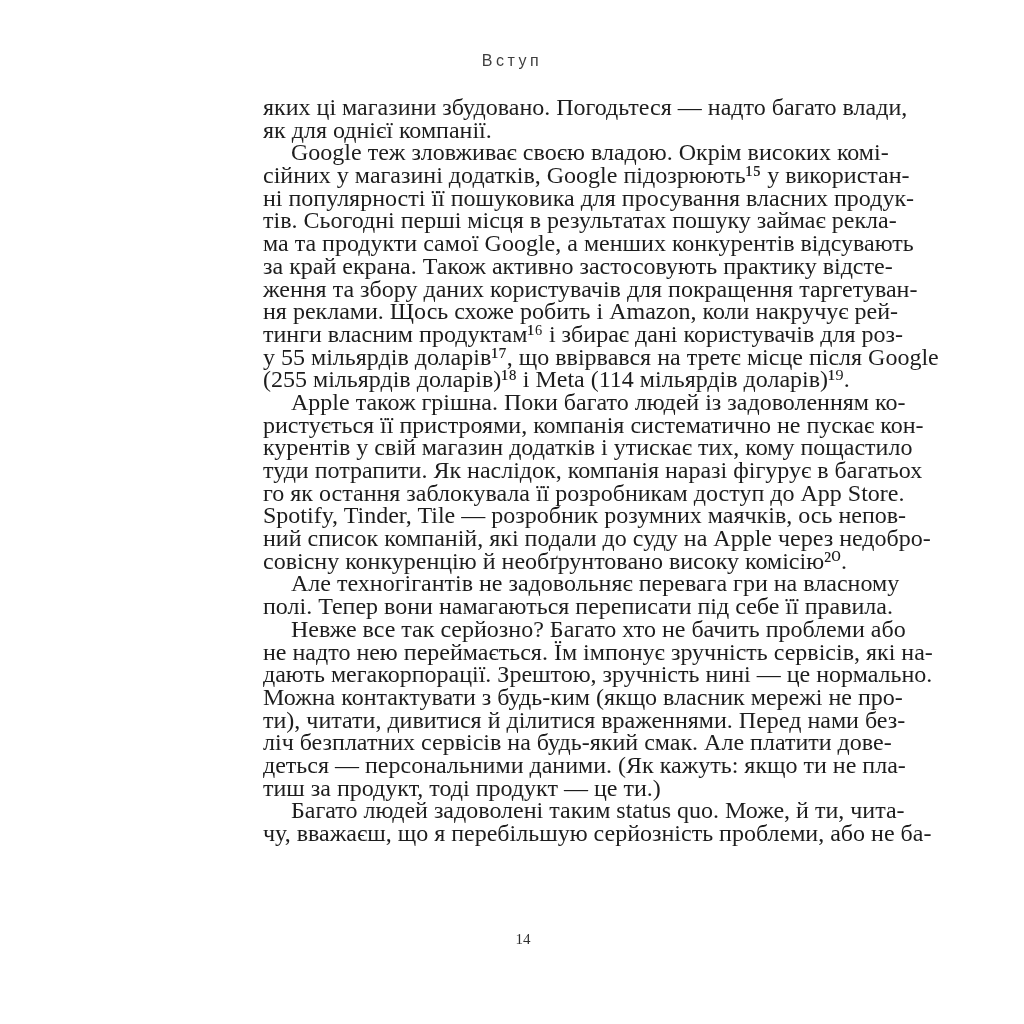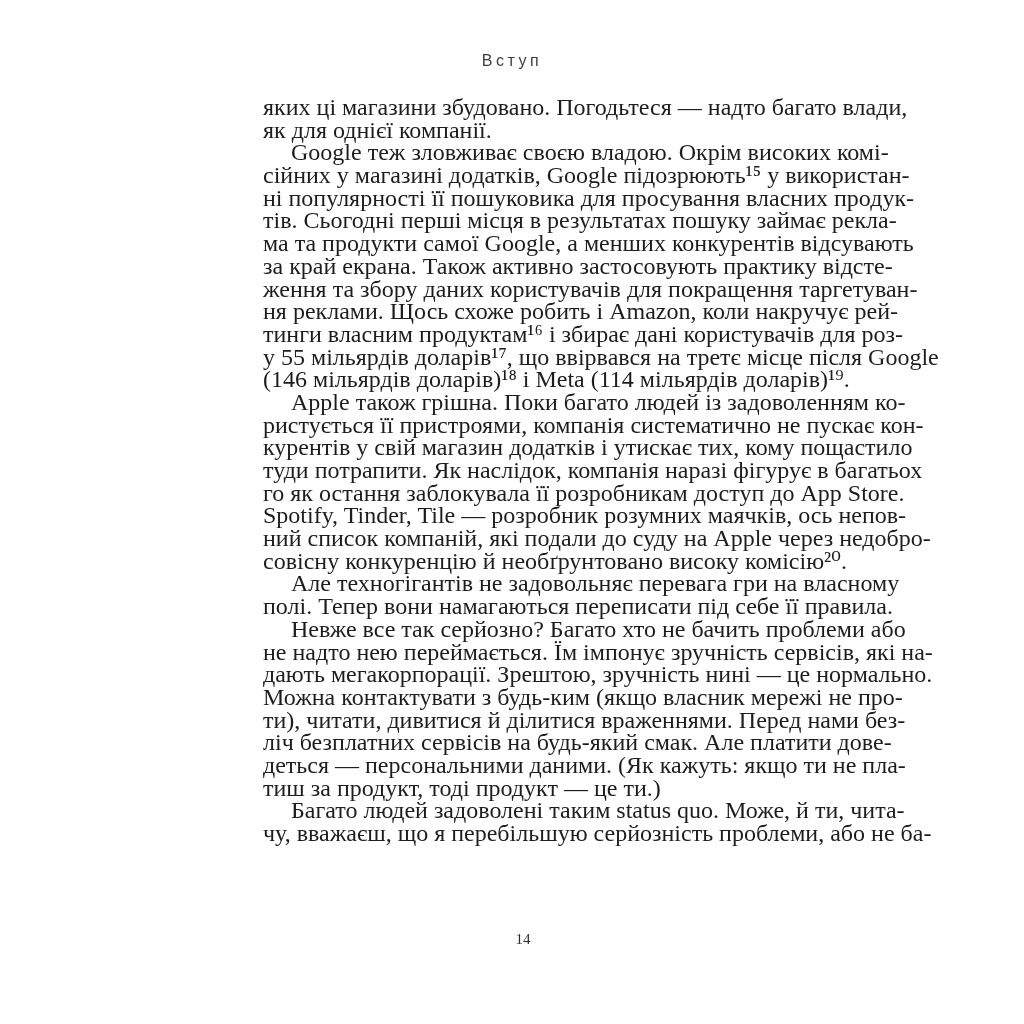--- a/index.html
+++ b/index.html
@@ -72,21 +72,21 @@
       <div class="line indent">Google теж зловживає своєю владою. Окрім високих комі-</div>
       <div class="line">сійних у магазині додатків, Google підозрюють¹⁵ у використан-</div>
       <div class="line">ні популярності її пошуковика для просування власних продук-</div>
       <div class="line">тів. Сьогодні перші місця в результатах пошуку займає рекла-</div>
       <div class="line">ма та продукти самої Google, а менших конкурентів відсувають</div>
       <div class="line">за край екрана. Також активно застосовують практику відсте-</div>
       <div class="line">ження та збору даних користувачів для покращення таргетуван-</div>
       <div class="line">ня реклами. Щось схоже робить і Amazon, коли накручує рей-</div>
       <div class="line">тинги власним продуктам¹⁶ і збирає дані користувачів для роз-</div>
       <div class="line">у 55 мільярдів доларів¹⁷, що ввірвався на третє місце після Google</div>
-      <div class="line end">(146 мільярдів доларів)¹⁸ і Meta (114 мільярдів доларів)¹⁹.</div>
+      <div class="line end">(255 мільярдів доларів)¹⁸ і Meta (114 мільярдів доларів)¹⁹.</div>
       <div class="line indent">Apple також грішна. Поки багато людей із задоволенням ко-</div>
       <div class="line">ристується її пристроями, компанія систематично не пускає кон-</div>
       <div class="line">курентів у свій магазин додатків і утискає тих, кому пощастило</div>
       <div class="line">туди потрапити. Як наслідок, компанія наразі фігурує в багатьох</div>
       <div class="line">го як остання заблокувала її розробникам доступ до App Store.</div>
       <div class="line">Spotify, Tinder, Tile — розробник розумних маячків, ось непов-</div>
       <div class="line">ний список компаній, які подали до суду на Apple через недобро-</div>
       <div class="line end">совісну конкуренцію й необґрунтовано високу комісію²⁰.</div>
       <div class="line indent">Але техногігантів не задовольняє перевага гри на власному</div>
       <div class="line end">полі. Тепер вони намагаються переписати під себе її правила.</div>

